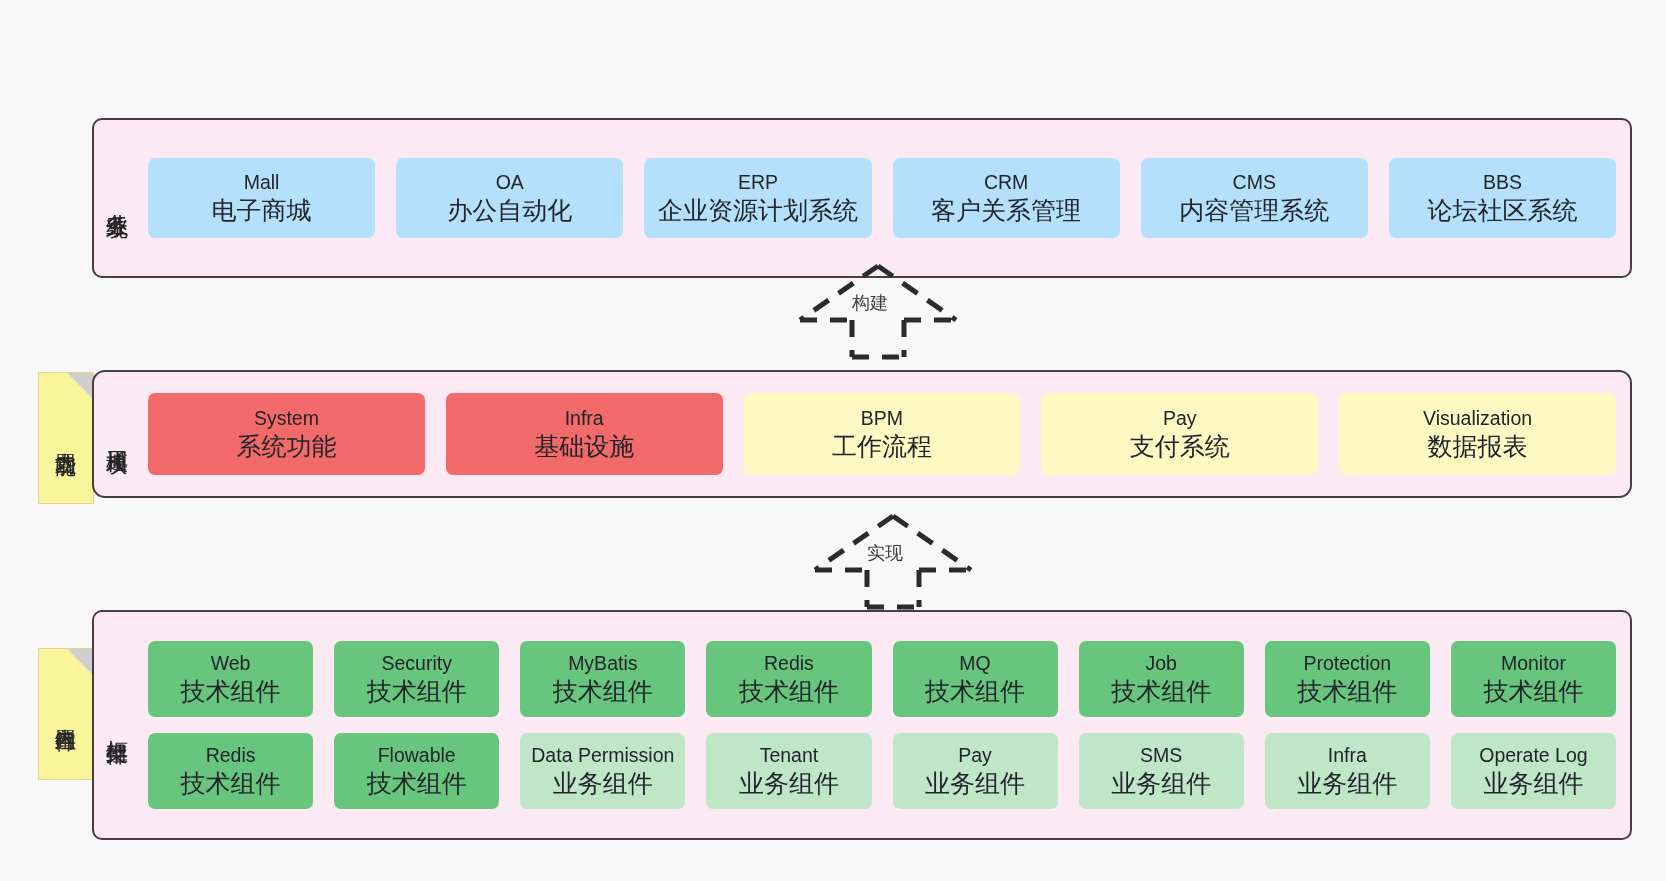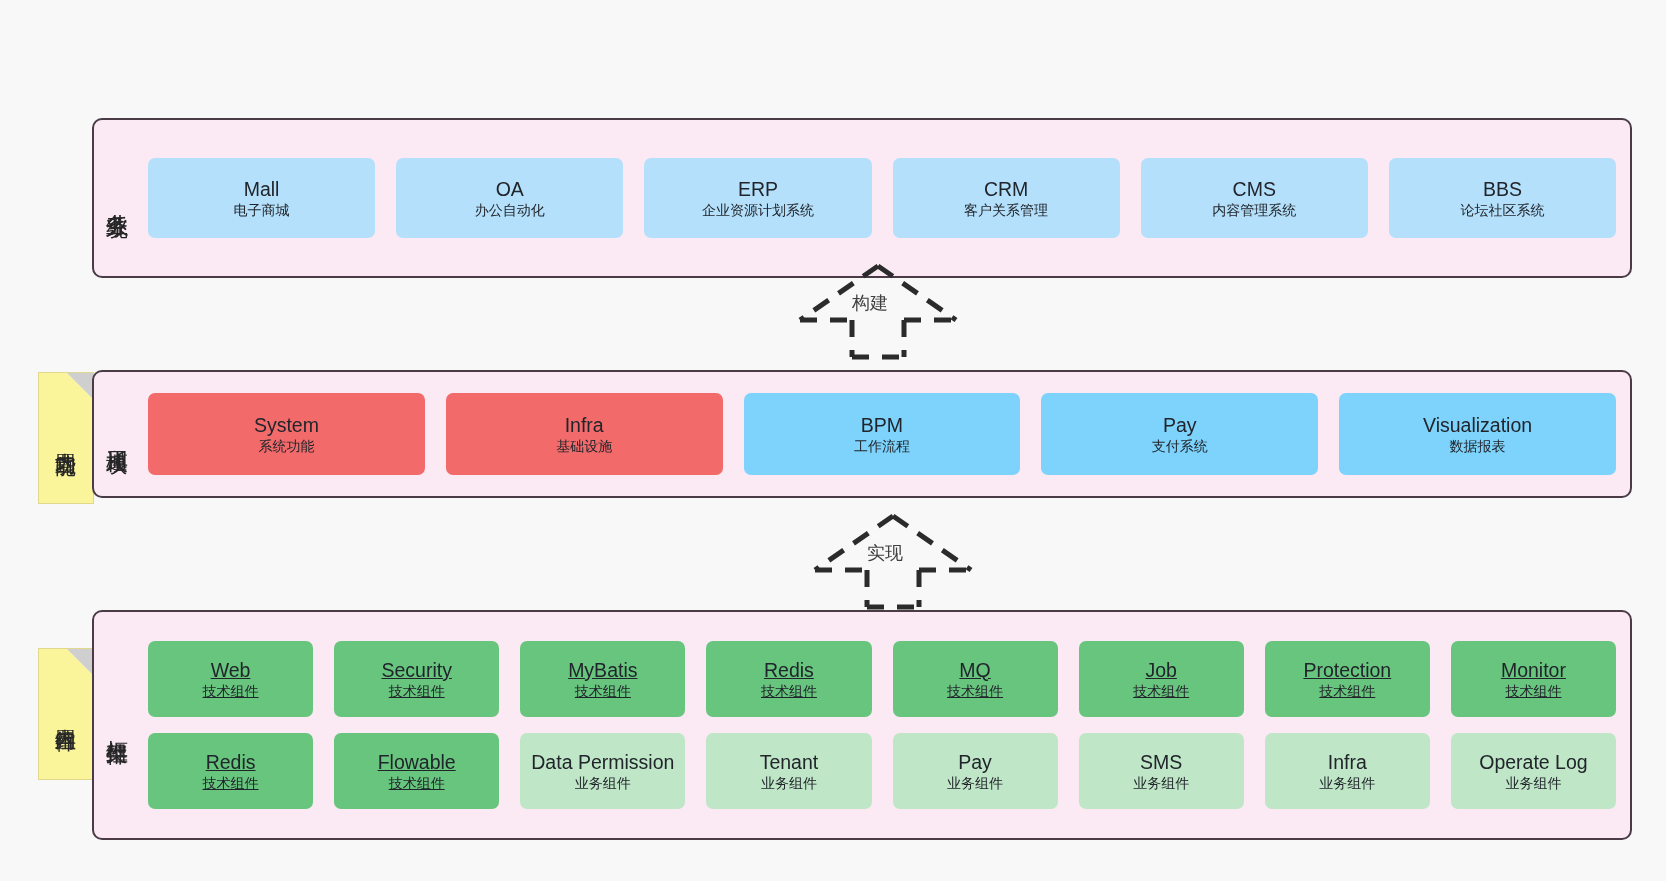--- a/index.html
+++ b/index.html
@@ -72,26 +72,26 @@
     justify-content: center;
     text-align: center;
     font-size: 19px;
     line-height: 1.28;
     color: #21252b;
     box-sizing: border-box;
     padding: 4px 6px;
     min-width: 0;
   }
   .node .n-title { font-size: 19.5px; }
-  .node .n-sub   { font-size: 14px; }
+  .node .n-sub   { font-size: 25px; }
 
   .node.blue        { background: #b5e0fb; }
   .node.red         { background: #f26a6a; }
-  .node.pink        { background: #7dd3fc; }
-  .node.green       { background: #68c57e; text-decoration: underline; }
+  .node.pink        { background: #fef9c3; }
+  .node.green       { background: #68c57e; }
   .node.green-light { background: #bfe6c6; }
 
   .h-biz   { height: 80px; }
   .h-mod   { height: 82px; }
   .h-comp  { height: 76px; }
 
   
   .note {
     position: absolute;
     background: #faf49a;
@@ -180,21 +180,21 @@
   <svg class="connector" style="left:790px; top:262px; width:180px; height:98px;" viewBox="0 0 180 98">
     <path d="M 88 4 L 166 58 M 88 4 L 10 58" fill="none" stroke="#2b2b2b" stroke-width="5" stroke-dasharray="18,12" stroke-linecap="butt"></path>
     <path d="M 10 58 L 62 58 M 114 58 L 166 58 M 62 58 L 62 95 M 114 58 L 114 95 M 62 95 L 114 95" fill="none" stroke="#2b2b2b" stroke-width="5" stroke-dasharray="17,13" stroke-linecap="butt"></path>
   </svg>
   <div class="conn-label" style="left:852px; top:291px;">构建</div>
 
   <div class="note" id="note-modules" style="left:38px; top:372px; width:56px; height:132px;">
     <span>内置功能</span>
   </div>
 
-  <div class="layer" id="layer-modules" style="left:92px; top:370px; width:1540px; height:128px;">
+  <div class="layer" id="layer-modules" style="left:92px; top:370px; width:1540px; height:128px;border-radius:13px;">
     <div class="layer-title">通用模块</div>
     <div class="layer-body">
       <div class="row">
         <div class="node red h-mod">
           <span class="n-title">System</span>
           <span class="n-sub">系统功能</span>
         </div>
         <div class="node red h-mod">
           <span class="n-title">Infra</span>
           <span class="n-sub">基础设施</span>

